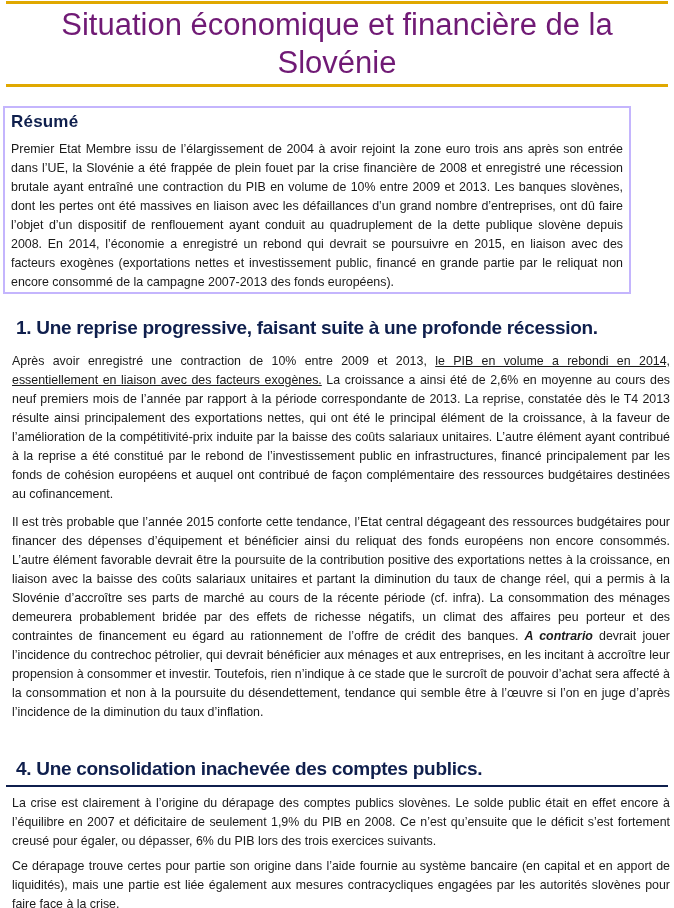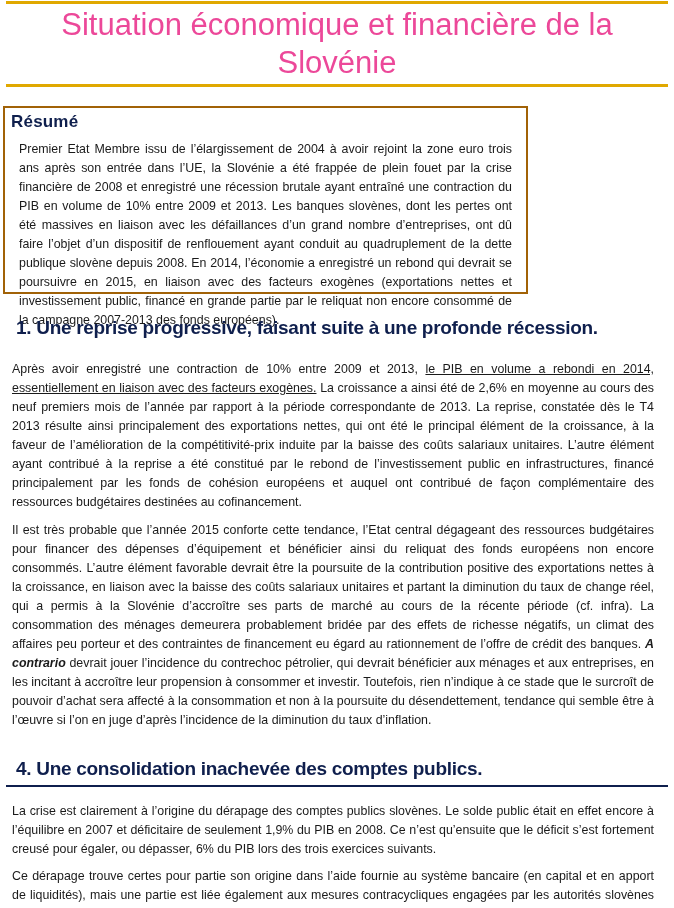--- a/index.html
+++ b/index.html
@@ -25,47 +25,47 @@
     .title-rule.top { top: 1px; }
     .title-rule.bottom { top: 84px; }
     .doc-title {
       position: absolute;
       top: 6px;
       left: 0;
       width: 674px;
       text-align: center;
       font-size: 31px;
       line-height: 38px;
-      color: #ec4899;
+      color: #701a75;
       font-weight: normal;
       margin: 0;
     }
     .summary-box {
       position: absolute;
       top: 106px;
       left: 3px;
-      width: 525px;
+      width: 628px;
       height: 188px;
-      border: 2px solid #a16207;
+      border: 2px solid #c4b5fd;
       box-sizing: border-box;
       padding: 4px 6px 0 6px;
     }
     .summary-title {
       font-size: 17px;
       font-weight: bold;
       color: #0f1f4d;
       margin: 0 0 8px 0;
       line-height: 20px;
       letter-spacing: 0.2px;
     }
     .para {
       font-size: 12.4px;
       line-height: 19px;
       text-align: justify;
-      margin: 8px;
+      margin: 0;
       color: #1a1a1a;
     }
     .section-heading {
       position: absolute;
       left: 16px;
       width: 660px;
       font-size: 19px;
       font-weight: bold;
       color: #0f1f4d;
       margin: 0;
@@ -74,21 +74,21 @@
     }
     .section-rule {
       position: absolute;
       left: 6px;
       width: 662px;
       height: 2px;
       background: #0f1f4d;
     }
     .block {
       position: absolute;
-      left: 4px;
+      left: 12px;
       width: 658px;
     }
     .u { text-decoration: underline; }
     .i { font-style: italic; font-weight: bold; }
   </style>
 </head>
 <body>
 
 <div class="title-rule top"></div>
 <h1 class="doc-title">Situation économique et financière de la Slovénie</h1>

